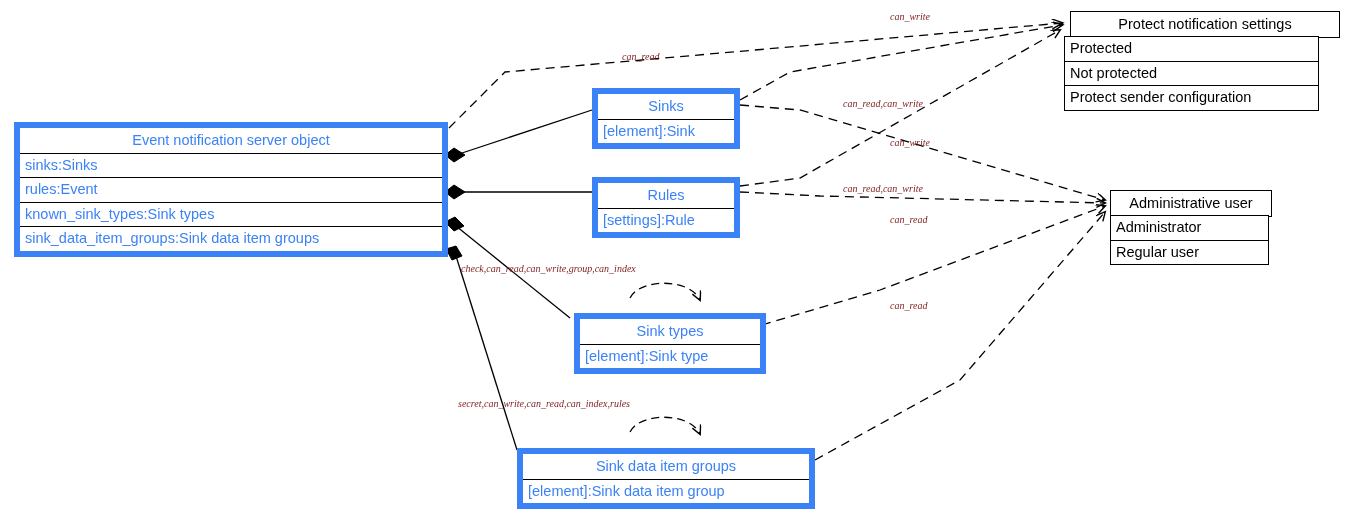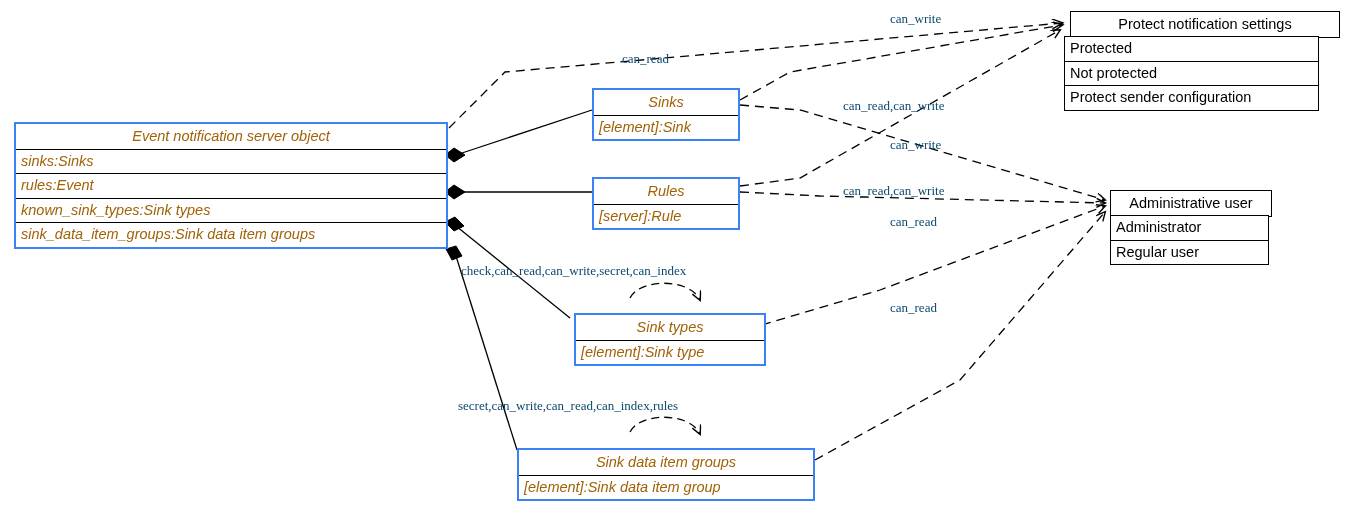--- a/index.html
+++ b/index.html
@@ -20,25 +20,24 @@
     left: 0;
     top: 0;
     width: 1355px;
     height: 516px;
     pointer-events: none;
   }
   .uml-class {
     position: absolute;
     box-sizing: border-box;
     background: #ffffff;
-    border: 2px solid #3b82f6;
+    border: 6px solid #3b82f6;
     font-size: 14.5px;
-    color: #a16207;
-    line-height: 1;
-    font-style: italic;
+    color: #3b82f6;
+    line-height: 1;
   }
   .uml-row {
     box-sizing: border-box;
     border-top: 1px solid #000000;
     padding: 4px 5px 5px 5px;
     white-space: nowrap;
     background: #ffffff;
   }
   .uml-row.first {
     border-top: none;
@@ -46,25 +45,26 @@
   .uml-head {
     text-align: center;
     padding: 5px 8px 5px 8px;
   }
   .uml-attr {
     text-align: left;
   }
   .edge-label {
     position: absolute;
     font-family: "Liberation Serif", serif;
-    font-size: 13px;
-    color: #0c4a6e;
+    font-size: 10px;
+    color: #7f1d1d;
     white-space: nowrap;
     background: transparent;
     line-height: 1;
+    font-style: italic;
   }
   
   .split-head {
     position: absolute;
     box-sizing: border-box;
     background: #ffffff;
     border: 1px solid #000000;
     font-size: 14.5px;
     text-align: center;
     padding: 5px 8px 5px 8px;
@@ -157,21 +157,21 @@
     <div class="uml-row uml-attr">sink_data_item_groups:Sink data item groups</div>
   </div>
 
   <div class="uml-class" style="left:592px; top:88px; width:148px;">
     <div class="uml-row first uml-head">Sinks</div>
     <div class="uml-row uml-attr">[element]:Sink</div>
   </div>
 
   <div class="uml-class" style="left:592px; top:177px; width:148px;">
     <div class="uml-row first uml-head">Rules</div>
-    <div class="uml-row uml-attr">[server]:Rule</div>
+    <div class="uml-row uml-attr">[settings]:Rule</div>
   </div>
 
   <div class="uml-class" style="left:574px; top:313px; width:192px;">
     <div class="uml-row first uml-head">Sink types</div>
     <div class="uml-row uml-attr">[element]:Sink type</div>
   </div>
 
   <div class="uml-class" style="left:517px; top:448px; width:298px;">
     <div class="uml-row first uml-head">Sink data item groups</div>
     <div class="uml-row uml-attr">[element]:Sink data item group</div>
@@ -195,19 +195,19 @@
   <div class="edge-label" style="left:622px; top:52px;">can_read</div>
 
   <div class="edge-label" style="left:843px; top:99px;">can_read,can_write</div>
 
   <div class="edge-label" style="left:890px; top:138px;">can_write</div>
 
   <div class="edge-label" style="left:843px; top:184px;">can_read,can_write</div>
 
   <div class="edge-label" style="left:890px; top:215px;">can_read</div>
 
-  <div class="edge-label" style="left:461px; top:264px;">check,can_read,can_write,secret,can_index</div>
+  <div class="edge-label" style="left:461px; top:264px;">check,can_read,can_write,group,can_index</div>
 
   <div class="edge-label" style="left:890px; top:301px;">can_read</div>
 
   <div class="edge-label" style="left:458px; top:399px;">secret,can_write,can_read,can_index,rules</div>
 
 </div>
 
 </body></html>

